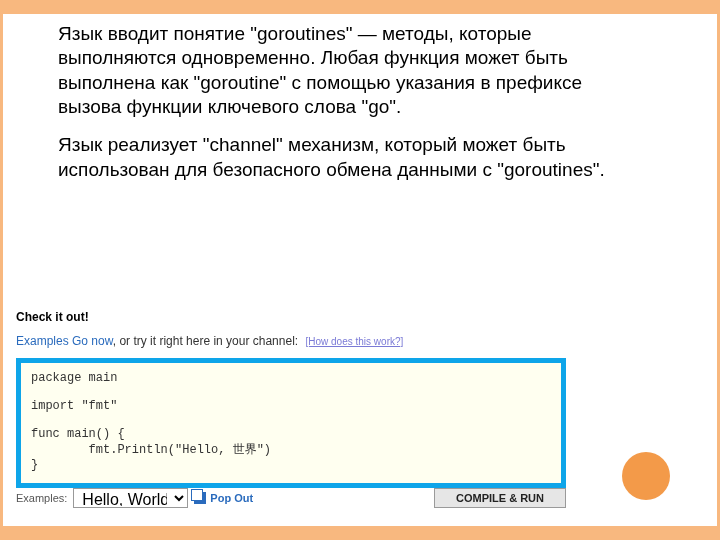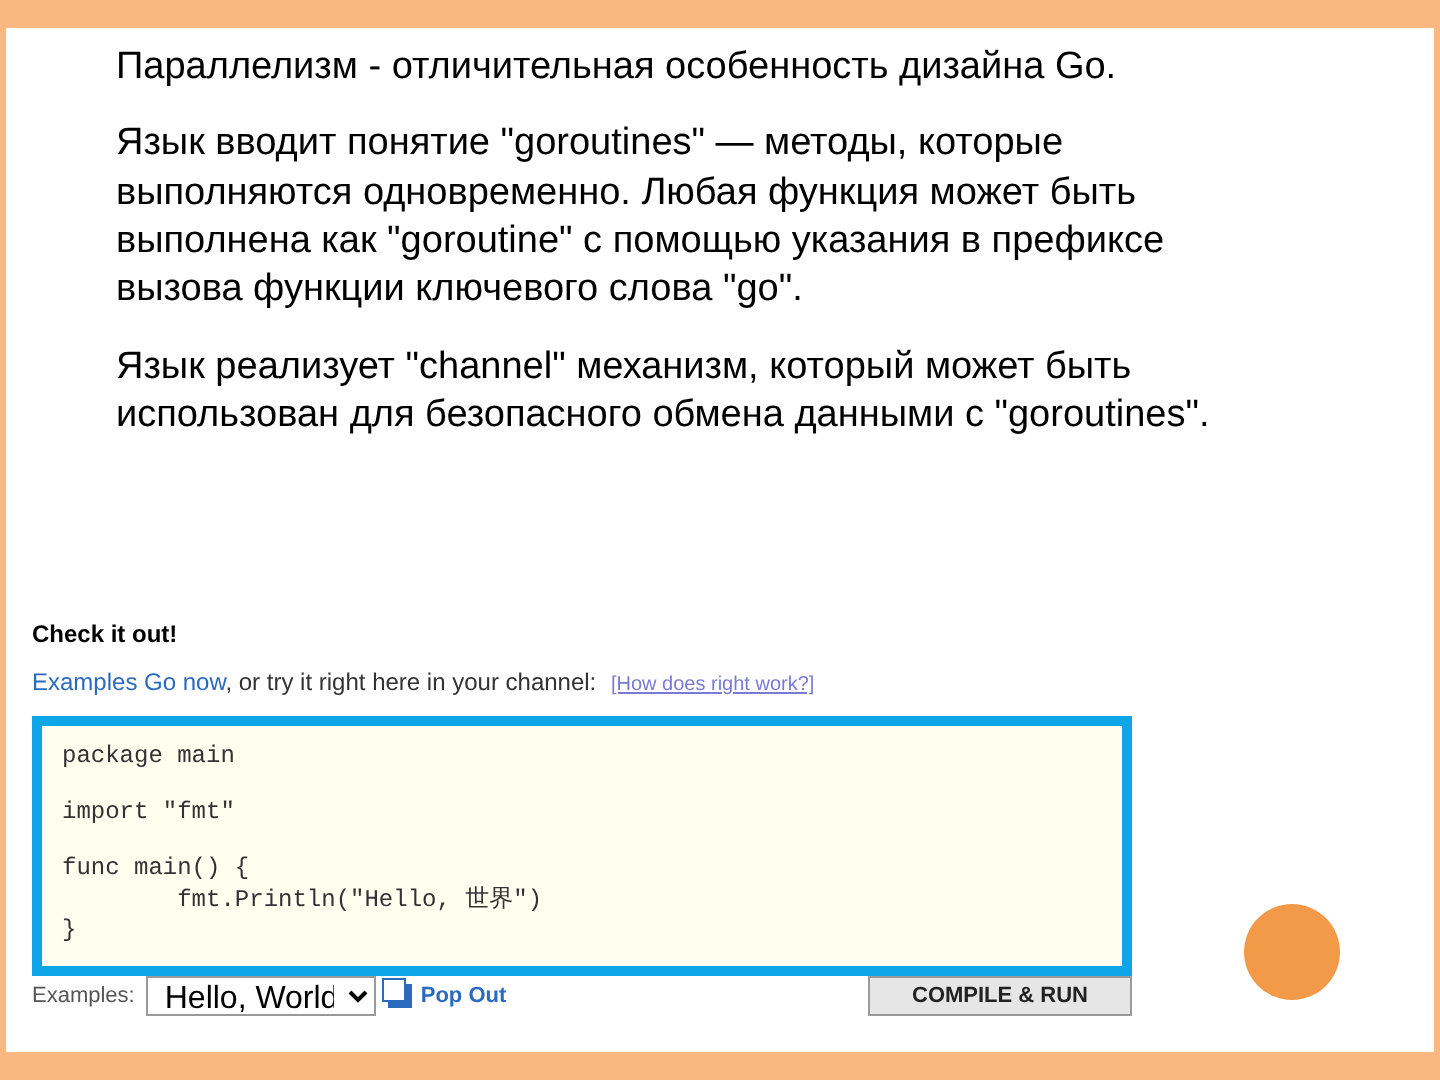--- a/index.html
+++ b/index.html
@@ -126,30 +126,29 @@
     border-radius: 50%;
     background: #f39a49;
   }
 </style>
 </head>
 <body>
 
 <div class="frame"></div>
 
 <div class="content">
-  <p class="para">Параллелизм - отличительная особенность дизайна Go.</p>
   <p class="para">Язык вводит понятие "goroutines" — методы, которые выполняются одновременно. Любая функция может быть выполнена как "goroutine" с помощью указания в префиксе вызова функции ключевого слова "go".</p>
   <p class="para">Язык реализует "channel" механизм, который может быть использован для безопасного обмена данными с "goroutines".</p>
 </div>
 
 <div class="widget">
   <div class="check-title">Check it out!</div>
   <div class="prompt-line">
     <span class="install-link">Examples Go now</span><span>, or try it right here in your channel:</span>
-    <span class="howlink">[How does right work?]</span>
+    <span class="howlink">[How does this work?]</span>
   </div>
   <div class="codebox">package main
 
 import "fmt"
 
 func main() {
         fmt.Println("Hello, 世界")
 }</div>
   <div class="bottom-bar">
     <span class="lbl">Examples:</span>

